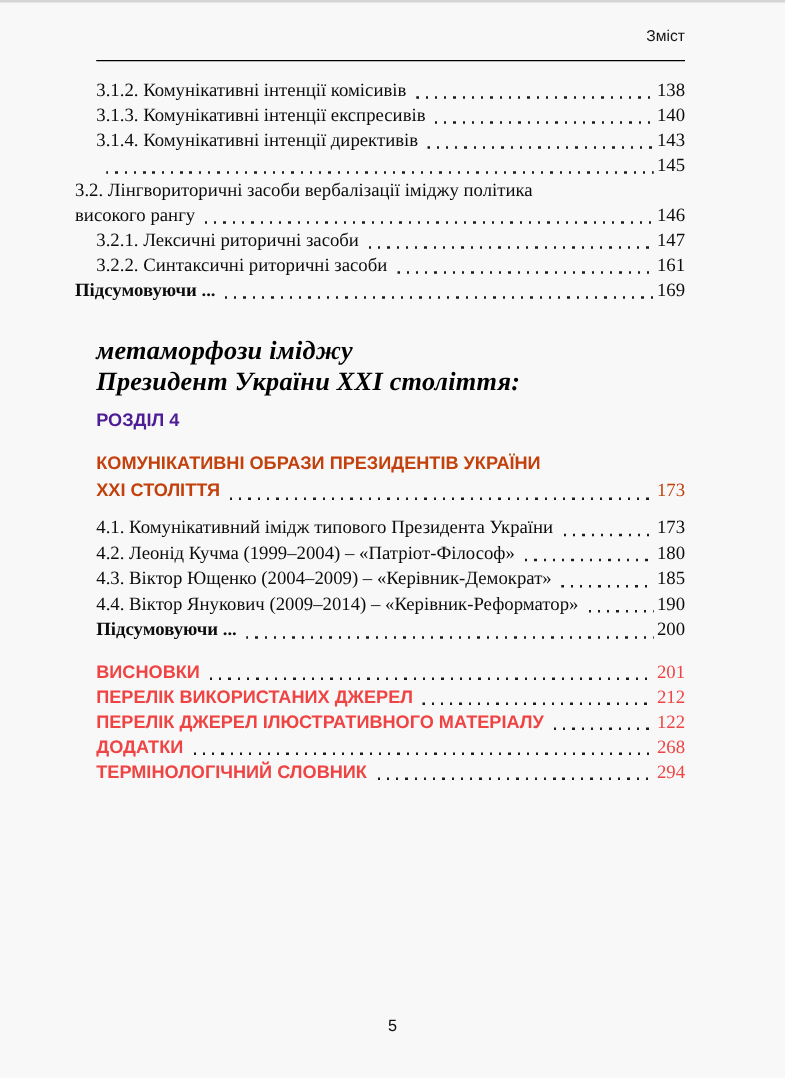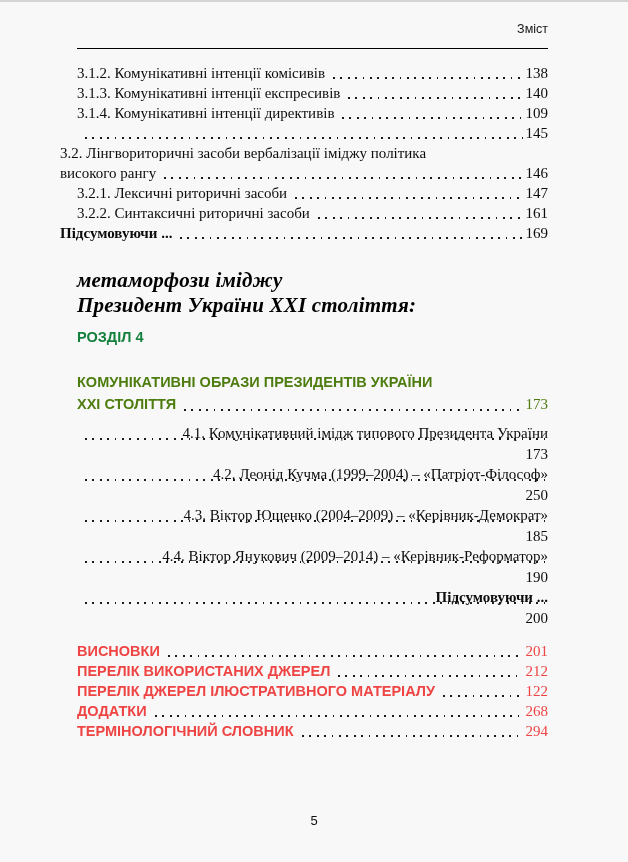--- a/index.html
+++ b/index.html
@@ -45,32 +45,32 @@
   .pg { text-align: right; font-family: "Liberation Serif", serif; font-weight: normal; font-size: 15px; }
 
   .section-title {
     margin-left: 17px; margin-top: 25px;
     font-size: 21px; font-weight: bold; font-style: italic;
     line-height: 25px; letter-spacing: 0.2px; color: #000;
   }
   .chapter-label {
     margin-left: 17px; margin-top: 9px;
     font-family: "Liberation Sans", sans-serif;
-    font-weight: bold; font-size: 14.5px; line-height: 20px; color: #15803d;
+    font-weight: bold; font-size: 14.5px; line-height: 20px; color: #4c1d95;
   }
   .chapter-heading {
-    margin-left: 17px; margin-top: 24px;
-    font-family: "Liberation Sans", sans-serif;
-    font-weight: bold; font-size: 14.5px; color: #4d7c0f;
+    margin-left: 17px; margin-top: 13px;
+    font-family: "Liberation Sans", sans-serif;
+    font-weight: bold; font-size: 14.5px; color: #c2410c;
   }
   .chapter-heading .ch-line1 { line-height: 22px; }
   .chapter-heading .row { line-height: 22px; }
 
   .part2 { margin-left: 17px; margin-top: 8px; }
-  .part2 .row { line-height: 20.5px; flex-direction: column; }
+  .part2 .row { line-height: 20.5px; }
 
   .backmatter {
     margin-left: 17px; margin-top: 13px;
     font-family: "Liberation Sans", sans-serif;
     font-weight: bold; font-size: 14.5px; color: #ef4444;
   }
   .backmatter .row { line-height: 20px; }
 
   .folio {
     position: absolute; left: 0; right: 0; top: 811px;
@@ -94,21 +94,21 @@
       <span class="pg">138</span>
     </div>
     <div class="row sub">
       <span class="lbl">3.1.3. Комунікативні інтенції експресивів</span>
       <span class="dots"></span>
       <span class="pg">140</span>
     </div>
     <div class="row sub">
       <span class="lbl">3.1.4. Комунікативні інтенції директивів</span>
       <span class="dots"></span>
-      <span class="pg">109</span>
+      <span class="pg">143</span>
     </div>
     <div class="row sub">
       <span class="dots"></span>
       <span class="pg">145</span>
     </div>
     <div class="row">
       <span class="lbl">3.2. Лінгвориторичні засоби вербалізації іміджу політика</span>
     </div>
     <div class="row">
       <span class="lbl">високого рангу</span>
@@ -150,21 +150,21 @@
 
   <div class="toc part2">
     <div class="row">
       <span class="lbl">4.1. Комунікативний імідж типового Президента України</span>
       <span class="dots"></span>
       <span class="pg">173</span>
     </div>
     <div class="row">
       <span class="lbl">4.2. Леонід Кучма (1999–2004) – «Патріот-Філософ»</span>
       <span class="dots"></span>
-      <span class="pg">250</span>
+      <span class="pg">180</span>
     </div>
     <div class="row">
       <span class="lbl">4.3. Віктор Ющенко (2004–2009) – «Керівник-Демократ»</span>
       <span class="dots"></span>
       <span class="pg">185</span>
     </div>
     <div class="row">
       <span class="lbl">4.4. Віктор Янукович (2009–2014) – «Керівник-Реформатор»</span>
       <span class="dots"></span>
       <span class="pg">190</span>

